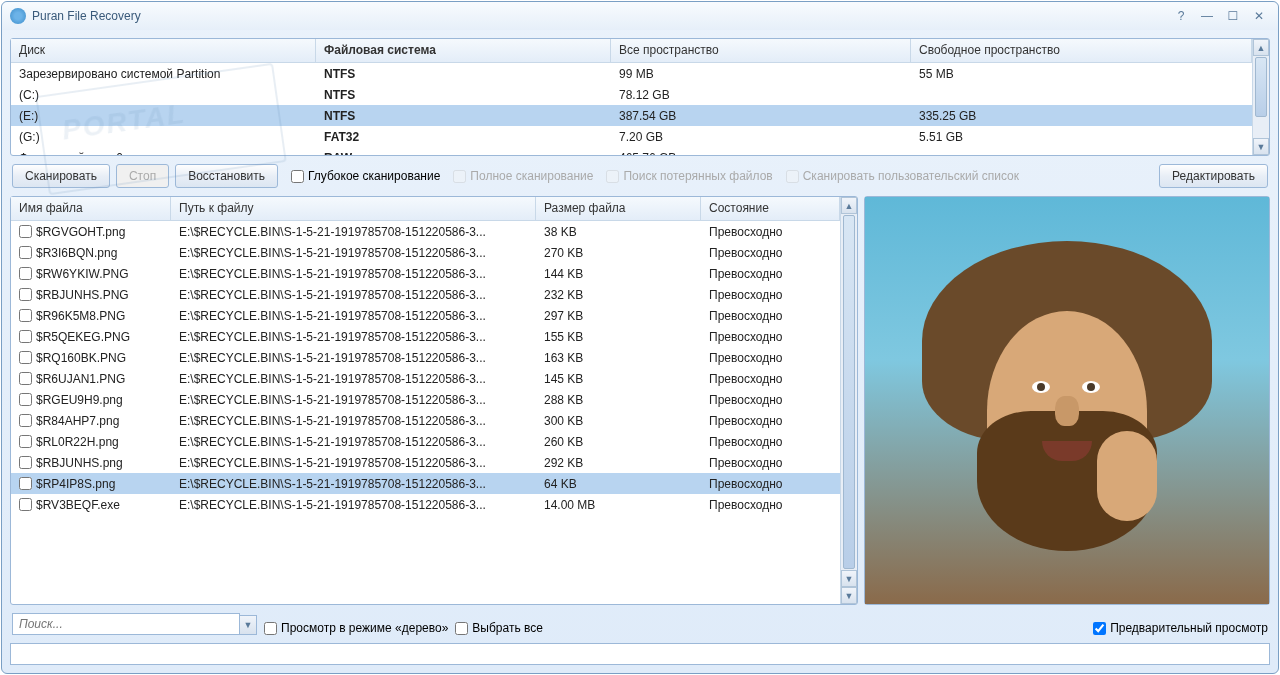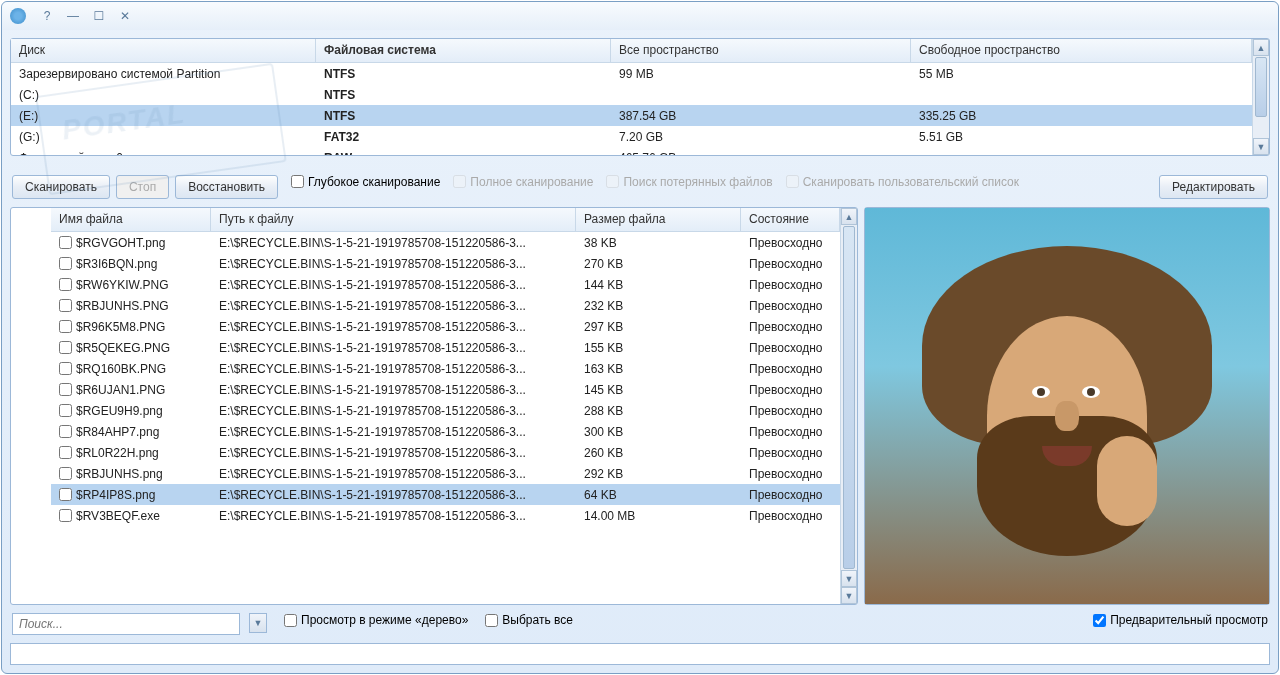--- a/index.html
+++ b/index.html
@@ -22,70 +22,71 @@
 .drives-table .col-disk { width: 305px; }
 .drives-table .col-fs { width: 295px; font-weight: bold; }
 .drives-table .col-total { width: 300px; }
 .drives-table .col-free { flex: 1; }
 .vscroll { width: 17px; background: #e8eef6; border-left: 1px solid #c8d8e8; position: relative; }
 .vscroll .arrow { height: 17px; background: linear-gradient(#f0f4fa, #d8e2ee); border: 1px solid #b0c4d8; display: flex; align-items: center; justify-content: center; color: #5a7a9a; font-size: 9px; position: absolute; left: 0; right: 0; cursor: pointer; }
 .vscroll .arrow.up { top: 0; }
 .vscroll .arrow.down { bottom: 0; }
 .vscroll .thumb { position: absolute; left: 2px; right: 2px; background: linear-gradient(#d8e6f4, #b8cee8); border: 1px solid #a0b8d0; border-radius: 2px; }
 .toolbar { display: flex; align-items: center; gap: 6px; padding: 2px; }
-.btn { padding: 4px 12px; background: linear-gradient(to bottom, #fefefe 0%, #e8eef6 50%, #dce6f2 100%); border: 1px solid #9cb8d8; border-radius: 3px; cursor: pointer; color: #333; margin-top: 11px; }
+.btn { padding: 4px 12px; background: linear-gradient(to bottom, #fefefe 0%, #e8eef6 50%, #dce6f2 100%); border: 1px solid #9cb8d8; border-radius: 3px; cursor: pointer; color: #333; }
 .btn.disabled { color: #aaa; background: #f0f0f0; cursor: default; }
 .checkbox { display: flex; align-items: center; gap: 4px; cursor: pointer; margin-left: 7px; }
 .checkbox input { width: 13px; height: 13px; }
 .checkbox.disabled { color: #aaa; }
 .checkbox.disabled input { opacity: 0.5; }
 .spacer { flex: 1; }
 .content-row { flex: 1; display: flex; gap: 6px; overflow: hidden; }
 .files-panel { flex: 1; display: flex; }
-.files-table { flex: 1; overflow: hidden; margin-left: 40px; }
+.files-table { flex: 1; overflow: hidden; }
 .files-table .col-name { width: 160px; }
 .files-table .col-path { width: 365px; }
 .files-table .col-size { width: 165px; }
 .files-table .col-status { flex: 1; }
 .file-row .td.col-name { display: flex; align-items: center; gap: 4px; }
 .file-row input[type=checkbox] { width: 13px; height: 13px; }
 .preview-panel { width: 406px; background: #fff; display: flex; align-items: center; justify-content: center; }
 .preview-img { width: 100%; height: 100%; background: linear-gradient(to bottom, #5fb8d8 0%, #7fc8e0 40%, #8a6a4a 100%); position: relative; display: flex; align-items: center; justify-content: center; }
 .face { width: 260px; height: 280px; position: relative; }
 .hair { position: absolute; width: 290px; height: 200px; left: -15px; top: -20px; background: #6a4a2a; border-radius: 50% 50% 30% 30%; }
 .face-skin { position: absolute; width: 160px; height: 200px; left: 50px; top: 50px; background: #d8a878; border-radius: 50% 50% 40% 40%; }
 .beard { position: absolute; width: 180px; height: 140px; left: 40px; top: 150px; background: #5a3a1a; border-radius: 30% 30% 50% 50%; }
 .eye { position: absolute; width: 18px; height: 12px; background: #fff; border-radius: 50%; top: 120px; }
 .eye.l { left: 95px; }
 .eye.r { left: 145px; }
 .eye::after { content: ''; position: absolute; width: 8px; height: 8px; background: #4a3a2a; border-radius: 50%; left: 5px; top: 2px; }
 .nose { position: absolute; width: 24px; height: 30px; background: #c89868; border-radius: 40%; left: 118px; top: 135px; }
 .mouth { position: absolute; width: 50px; height: 20px; background: #7a3a2a; border-radius: 0 0 25px 25px; left: 105px; top: 180px; }
 .hand { position: absolute; width: 60px; height: 90px; background: #d8a878; border-radius: 30px; right: 40px; bottom: 20px; }
-.bottom-row { display: flex; align-items: flex-start; gap: 10px; padding: 2px; }
+.bottom-row { display: flex; align-items: flex-end; gap: 0; padding: 2px; }
 .search-box { width: 228px; padding: 3px 6px; border: 1px solid #9cb8d8; background: #fff; color: #888; font-style: italic; }
 .dropdown-arrow { width: 18px; height: 20px; border: 1px solid #9cb8d8; background: linear-gradient(#f0f4fa, #d8e2ee); display: flex; align-items: center; justify-content: center; font-size: 9px; color: #5a7a9a; margin-left: -1px; cursor: pointer; }
 .status-input { width: 100%; padding: 4px; border: 1px solid #9cb8d8; background: #fff; height: 22px; }
 .footer { display: flex; align-items: center; padding: 4px 8px; border-top: 1px solid #c8d8e8; background: linear-gradient(#f8fbfe, #eaf2fb); }
 .footer-link { color: #7a4a9a; font-weight: bold; cursor: pointer; display: flex; align-items: center; gap: 5px; }
 .footer-link.pink { color: #d04888; }
 .ribbon-icon { width: 12px; height: 18px; position: relative; }
 .ribbon-icon::before { content: ''; position: absolute; width: 10px; height: 10px; border: 2px solid #d04040; border-radius: 50% 50% 0 0; border-bottom: none; top: 0; left: 0; }
 .ribbon-icon::after { content: ''; position: absolute; width: 2px; height: 10px; background: #d04040; bottom: 0; left: 2px; transform: rotate(-20deg); box-shadow: 6px 0 0 #d04040; }
 .coin-icon { width: 16px; height: 16px; background: radial-gradient(circle, #f8d868 30%, #d8a838 100%); border-radius: 50%; border: 1px solid #b88818; }
 .game-icon { width: 16px; height: 16px; background: linear-gradient(#6a4a2a, #8a6a4a); border-radius: 2px; }
 .watermark { position: absolute; left: 30px; top: 40px; width: 240px; height: 100px; border: 2px solid rgba(100,140,180,0.15); transform: rotate(-8deg); pointer-events: none; border-radius: 4px; }
 .watermark::before { content: attr(data-text); position: absolute; left: 20px; top: 20px; font-size: 28px; font-weight: bold; color: rgba(100,140,180,0.12); font-style: italic; letter-spacing: 2px; }
 </style>
 </head>
 <body>
 
 <div class="window">
   <div class="titlebar">
     <div class="app-icon"></div>
+    <div class="title">Puran File Recovery</div>
     <div class="win-btn">?</div>
     <div class="win-btn">—</div>
     <div class="win-btn">☐</div>
     <div class="win-btn">✕</div>
   </div>
 
   <div class="main">
 
     <div class="panel drives-panel" style="position:relative;">
       <div class="watermark" data-text="PORTAL"></div>
@@ -99,20 +100,21 @@
         <div class="table-body" id="drives-body">
             <div class="table-row">
               <div class="td col-disk">Зарезервировано системой Partition</div>
               <div class="td col-fs">NTFS</div>
               <div class="td col-total">99 MB</div>
               <div class="td col-free">55 MB</div>
             </div>
             <div class="table-row">
               <div class="td col-disk">(C:)</div>
               <div class="td col-fs">NTFS</div>
+              <div class="td col-total">78.12 GB</div>
             </div>
             <div class="table-row selected">
               <div class="td col-disk">(E:)</div>
               <div class="td col-fs">NTFS</div>
               <div class="td col-total">387.54 GB</div>
               <div class="td col-free">335.25 GB</div>
             </div>
             <div class="table-row">
               <div class="td col-disk">(G:)</div>
               <div class="td col-fs">FAT32</div>

